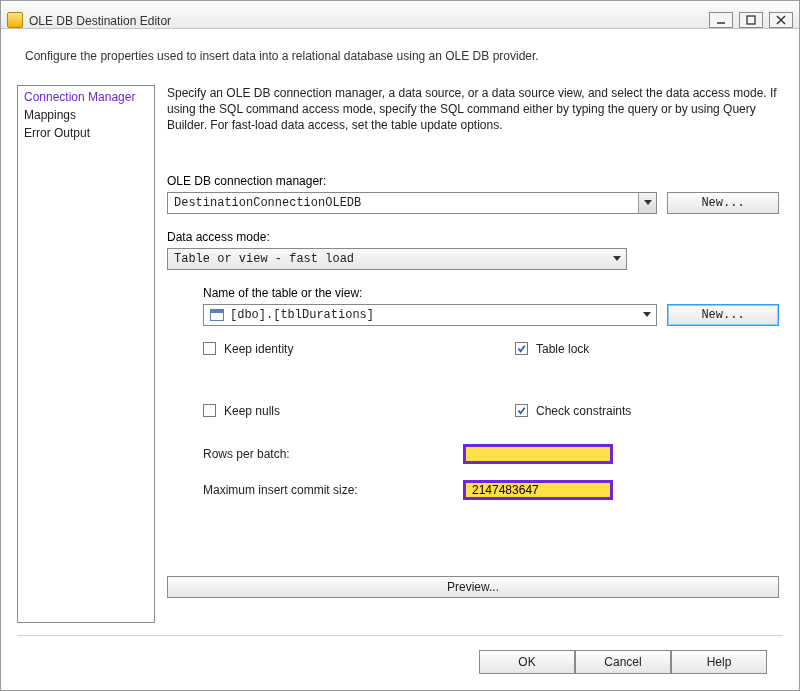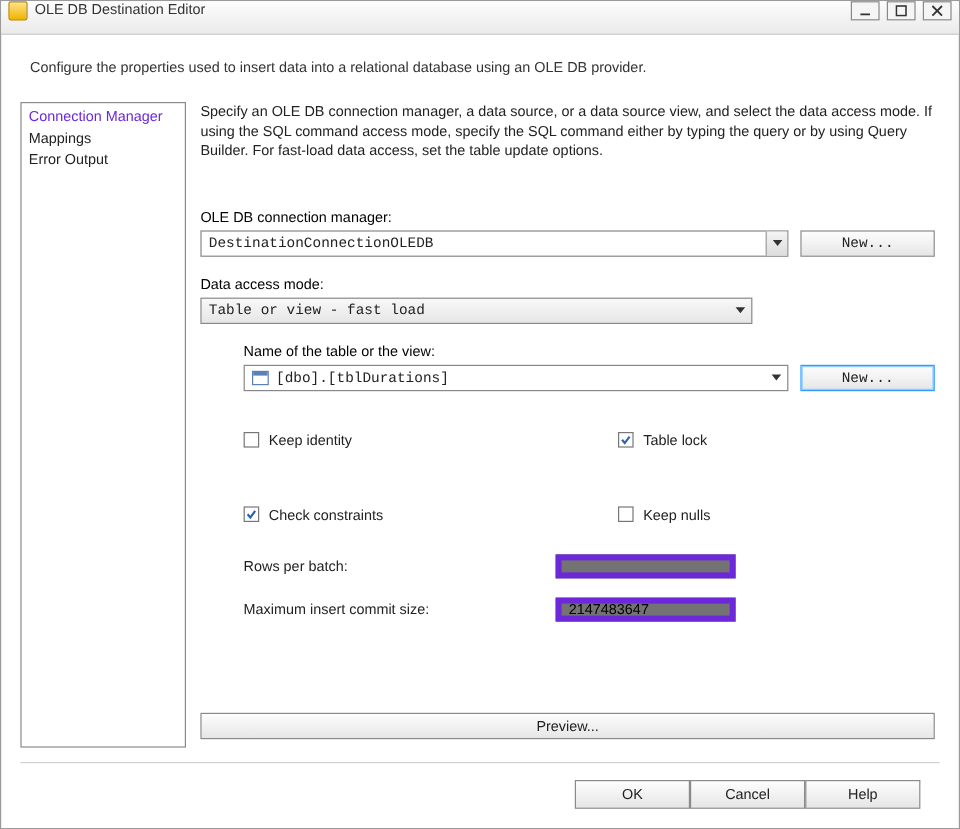--- a/index.html
+++ b/index.html
@@ -16,21 +16,21 @@
   .window {
     border: 1px solid #9a9a9a;
     width: 800px;
     height: 691px;
     display: flex;
     flex-direction: column;
     background: #fff;
   }
   .titlebar {
     display: flex;
-    align-items: flex-start;
+    align-items: flex-end;
     height: 28px;
     padding: 0 6px;
     background: linear-gradient(#fdfdfd, #eaeaea);
     border-bottom: 1px solid #c5c5c5;
   }
   .titlebar .appicon {
     width: 16px; height: 16px;
     background: linear-gradient(#ffe28a, #f0b400);
     border: 1px solid #b88600;
     border-radius: 2px;
@@ -173,21 +173,20 @@
     margin-left: 36px;
     display: flex;
     flex-direction: column;
   }
 
   .checkgrid {
     display: grid;
     grid-template-columns: 1fr 1fr;
     row-gap: 16px;
     column-gap: 24px;
-    margin-top: 18px;
     margin-bottom: 26px;
     gap: 48px;
   }
   .checkitem {
     display: flex;
     align-items: center;
     gap: 8px;
     font-size: 12px;
   }
   .cbox {
@@ -206,24 +205,24 @@
     align-items: center;
     margin-bottom: 16px;
   }
   .kvrow .klabel {
     width: 260px;
     font-size: 12px;
   }
   .kvrow .tinput {
     width: 150px;
     height: 20px;
-    border: 5px solid #6d28d9;
+    border: 3px solid #6d28d9;
     padding: 0 6px;
     font-size: 12px;
-    background: #737373;
+    background: #fde047;
   }
 
   .preview-row { margin-top: 60px; }
 
   .footer {
     display: flex;
     justify-content: flex-end;
     gap: 0;
     padding: 14px 16px 16px 16px;
   }
@@ -319,31 +318,31 @@
             </div>
             <div class="checkitem">
               <div class="cbox">
                   <svg class="tick" viewBox="0 0 10 10">
                     <polyline points="1.5,5 4,8 8.5,2"></polyline>
                   </svg>
                 </div>
               <span>Table lock</span>
             </div>
             <div class="checkitem">
+              <div class="cbox"></div>
+              <span>Keep nulls</span>
+            </div>
+            <div class="checkitem">
               <div class="cbox">
                   <svg class="tick" viewBox="0 0 10 10">
                     <polyline points="1.5,5 4,8 8.5,2"></polyline>
                   </svg>
                 </div>
               <span>Check constraints</span>
             </div>
-            <div class="checkitem">
-              <div class="cbox"></div>
-              <span>Keep nulls</span>
-            </div>
           </div>
 
           <div class="kvrow">
             <div class="klabel">Rows per batch:</div>
             <input class="tinput" value="" style="">
           </div>
 
           <div class="kvrow">
             <div class="klabel">Maximum insert commit size:</div>
             <input class="tinput" value="2147483647" style="">

